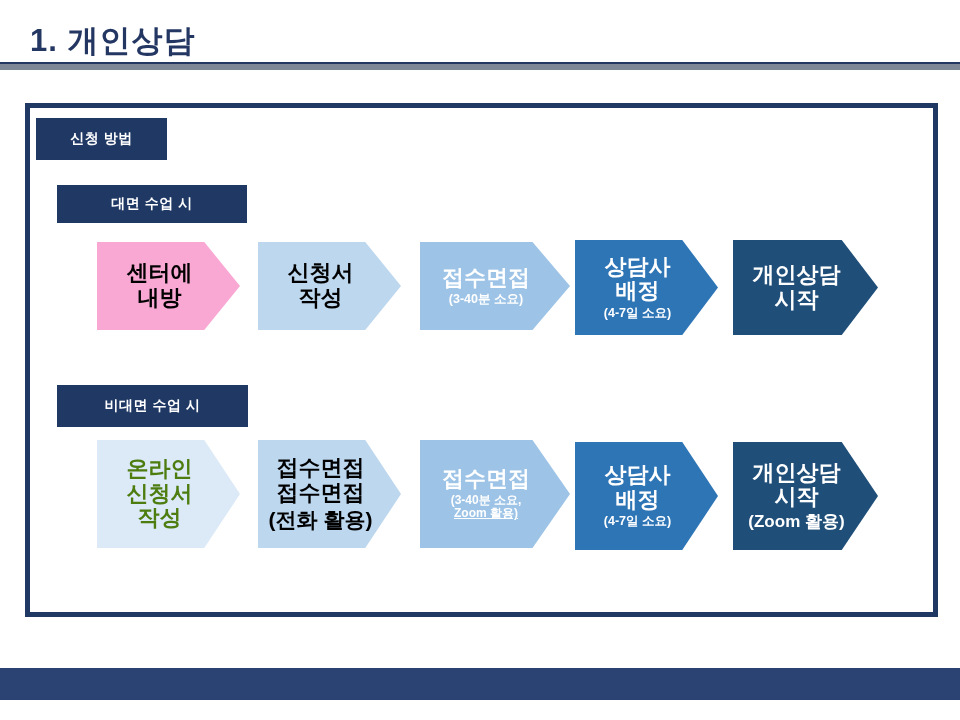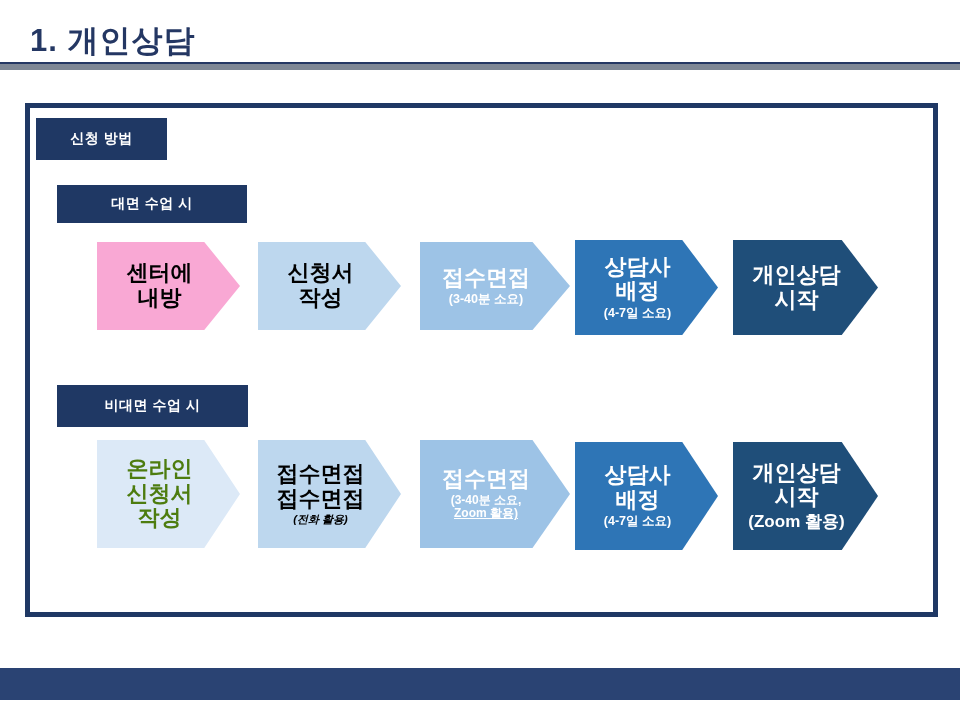--- a/index.html
+++ b/index.html
@@ -131,21 +131,21 @@
           <span>온라인</span>
           <span>신청서</span>
           <span>작성</span>
         </div>
       </div>
       <div class="chevron" style="left: 258px; top: 440px; width: 143px; height: 108px; background: rgb(189, 215, 238); color: rgb(0, 0, 0);">
         <div class="main" style="font-size: 22px;">
           <span>접수면접</span>
           <span>접수면접</span>
         </div>
-        <div class="sub" style="font-size: 11px; font-style: italic;">
+        <div class="sub" style="font-size: 21px;">
           <span style="display: block;">(전화 활용)</span>
         </div>
       </div>
       <div class="chevron" style="left: 420px; top: 440px; width: 150px; height: 108px; background: rgb(157, 195, 230); color: rgb(255, 255, 255);">
         <div class="main" style="font-size: 22px;">
           <span>접수면접</span>
         </div>
         <div class="sub" style="font-size: 12px;">
           <span style="display: block;">(3-40분 소요,</span>
           <span style="display: block; text-decoration: underline;">Zoom 활용)</span>

